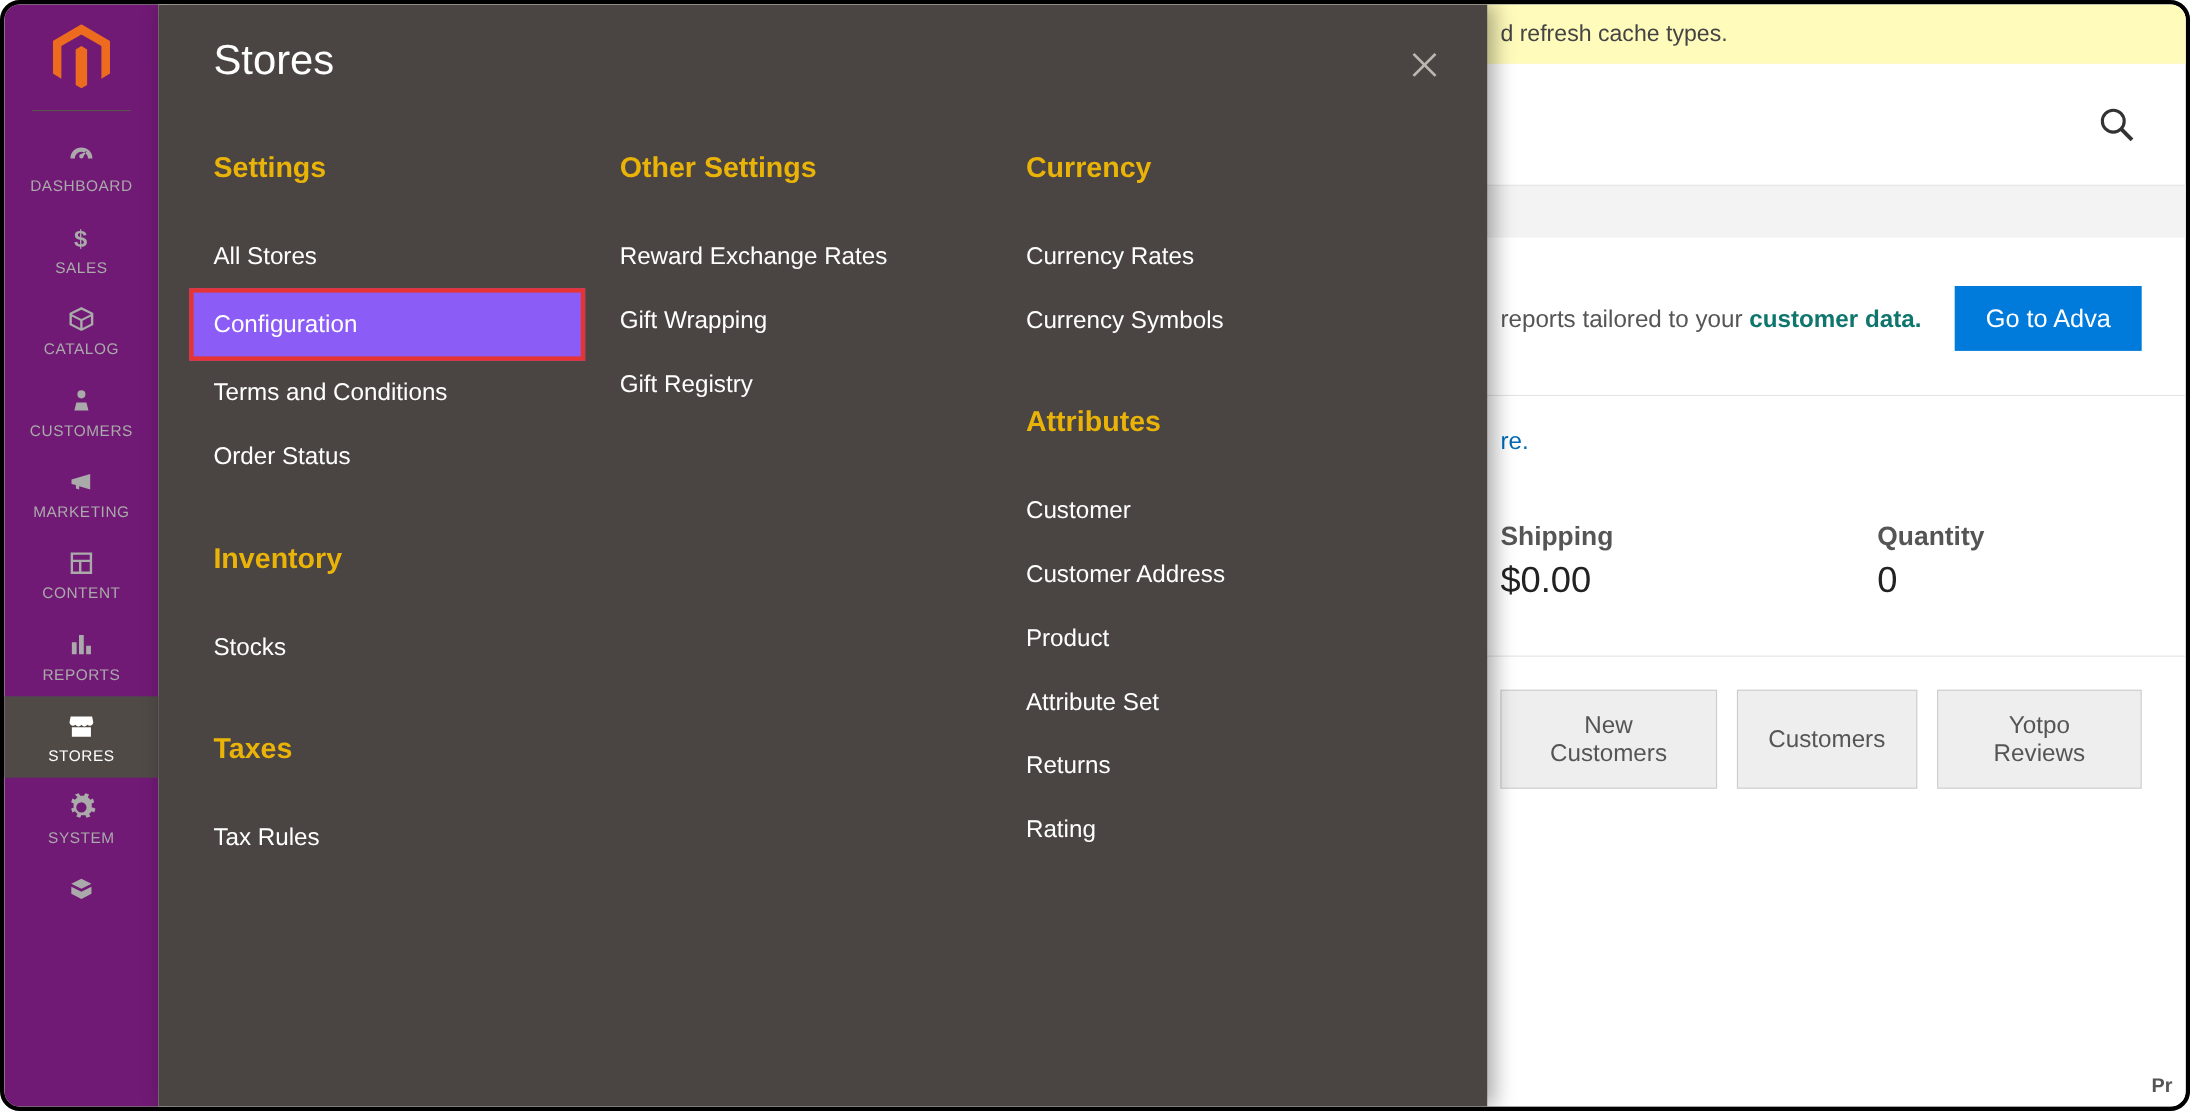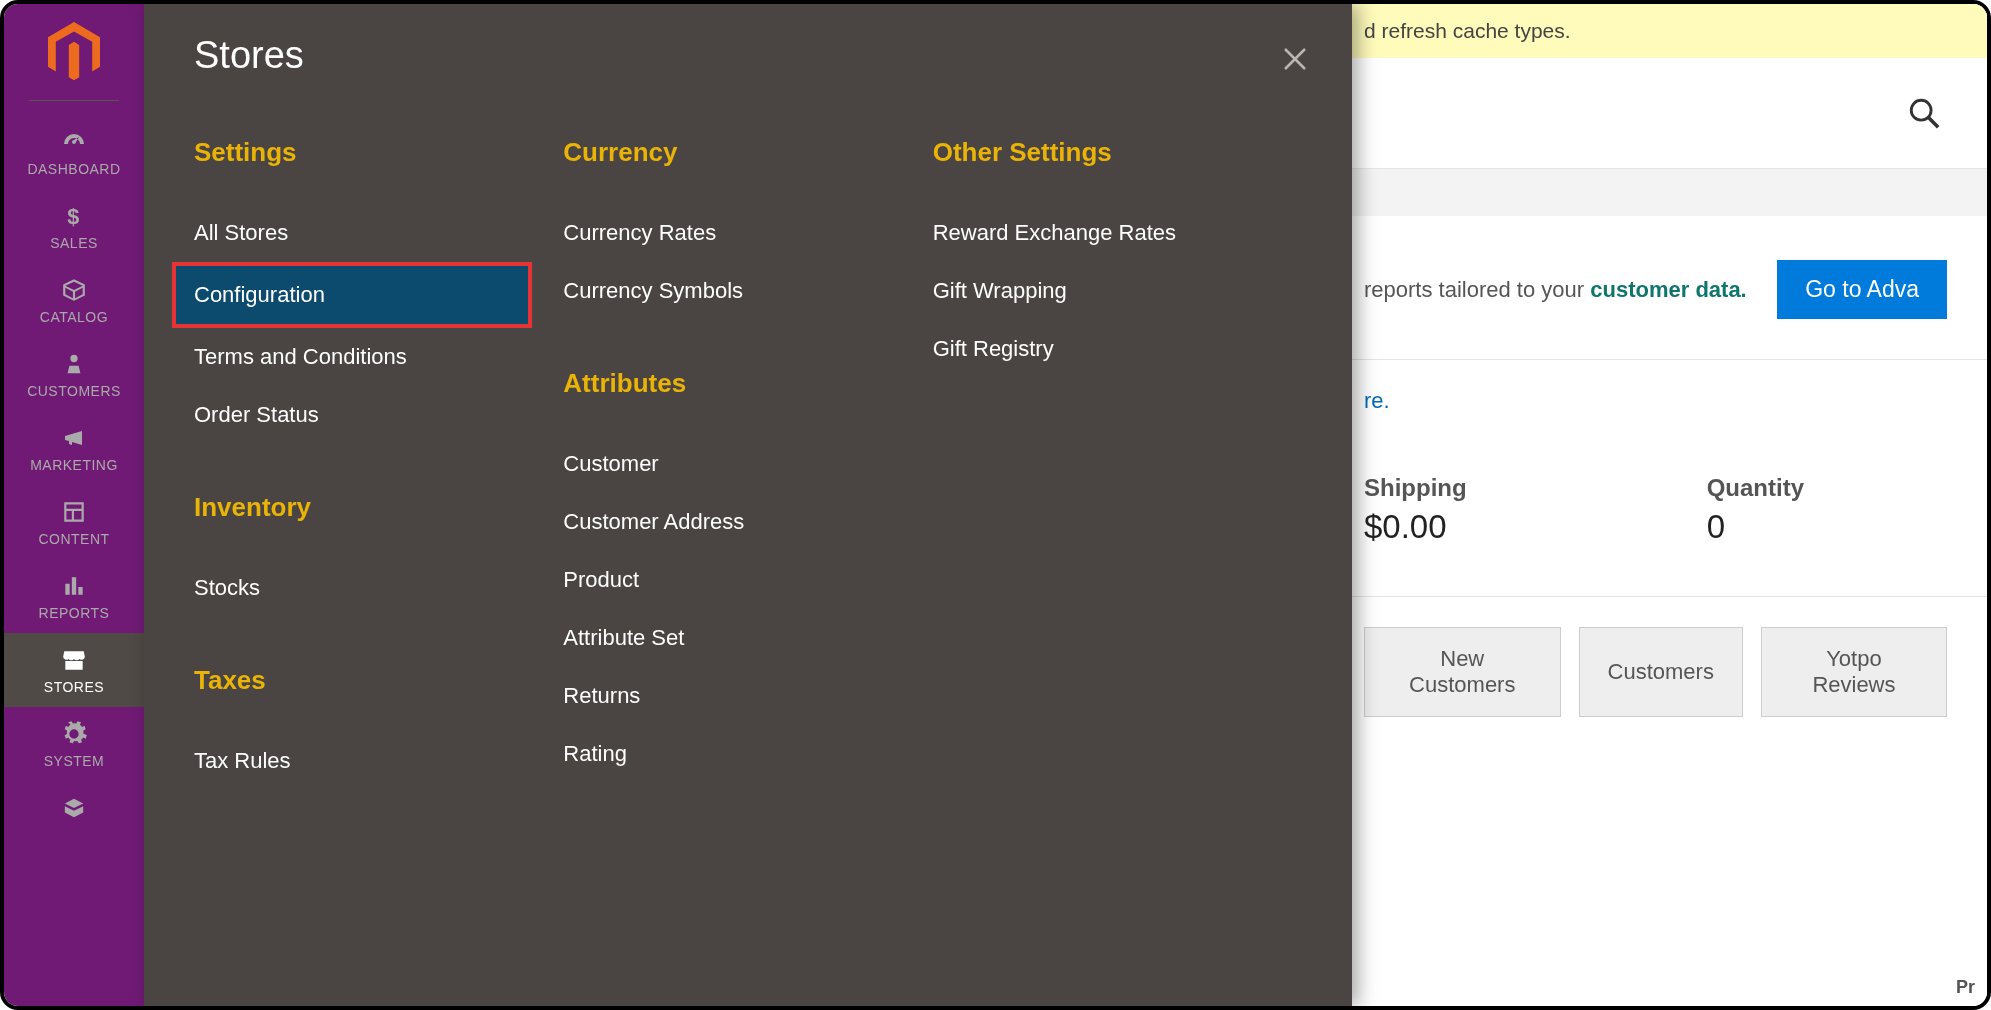--- a/index.html
+++ b/index.html
@@ -95,21 +95,21 @@
   }
   .col-heading.later { margin-top: 48px; }
   .fly-link {
     color:#fff;
     font-size: 22px;
     padding: 16px 20px 16px 0;
     cursor:pointer;
   }
   .fly-link.highlighted {
     border: 4px solid #e63434;
-    background:#0c4a6e;
+    background:#8b5cf6;
     padding-left: 18px;
     padding-right: 18px;
     margin-left: -22px;
     width: 360px;
   }
 
   
   .bg {
     position:absolute;
     left:140px; top:0; right:0; bottom:0;
@@ -278,39 +278,39 @@
       <div class="fly-link">Order Status</div>
 
       <div class="col-heading later">Inventory</div>
       <div class="fly-link">Stocks</div>
 
       <div class="col-heading later">Taxes</div>
       <div class="fly-link">Tax Rules</div>
     </div>
 
     <div class="flyout-col">
+      <div class="col-heading">Other Settings</div>
+      <div class="fly-link">Reward Exchange Rates</div>
+      <div class="fly-link">Gift Wrapping</div>
+      <div class="fly-link">Gift Registry</div>
+    </div>
+
+    <div class="flyout-col">
       <div class="col-heading">Currency</div>
       <div class="fly-link">Currency Rates</div>
       <div class="fly-link">Currency Symbols</div>
 
       <div class="col-heading later">Attributes</div>
       <div class="fly-link">Customer</div>
       <div class="fly-link">Customer Address</div>
       <div class="fly-link">Product</div>
       <div class="fly-link">Attribute Set</div>
       <div class="fly-link">Returns</div>
       <div class="fly-link">Rating</div>
     </div>
-
-    <div class="flyout-col">
-      <div class="col-heading">Other Settings</div>
-      <div class="fly-link">Reward Exchange Rates</div>
-      <div class="fly-link">Gift Wrapping</div>
-      <div class="fly-link">Gift Registry</div>
-    </div>
   </div>
 </div>
 
 <div class="bg">
   <div class="notice-bar">
     <span>d refresh cache types.</span>
   </div>
   <div class="search-row">
     <span class="search-icon">
       <svg viewBox="0 0 24 24" width="34" height="34">

